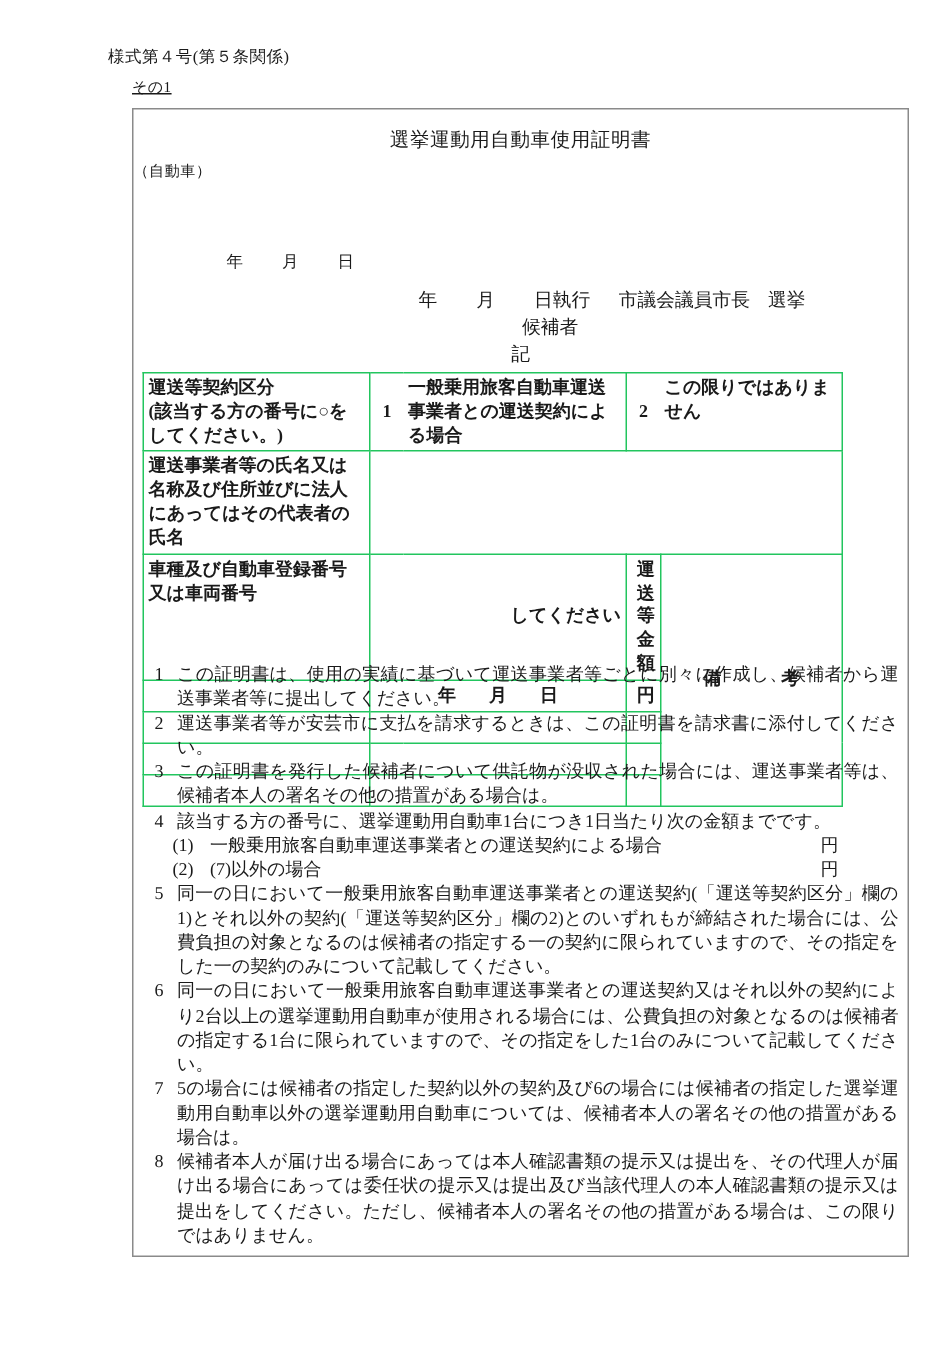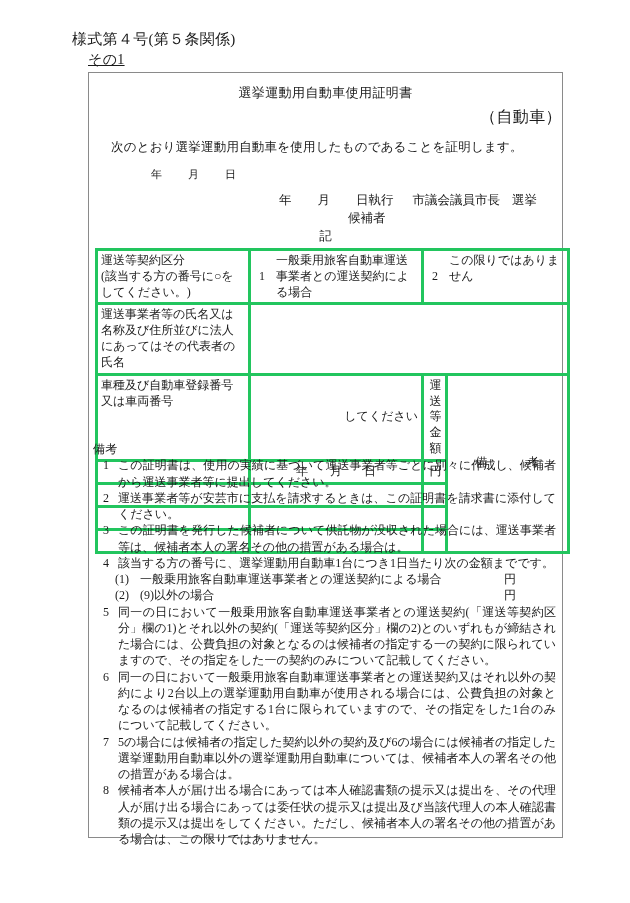--- a/index.html
+++ b/index.html
@@ -18,61 +18,61 @@
   .page {
     position: absolute;
     inset: 0;
   }
 
   
   .form-no {
     position: absolute;
     left: 72px;
     top: 30px;
-    font-size: 15px;
+    font-size: 11px;
     letter-spacing: 0.3px;
     white-space: nowrap;
   }
   .sub-no {
     position: absolute;
     left: 88px;
     top: 51px;
-    font-size: 14px;
+    font-size: 10px;
     letter-spacing: 0.3px;
     white-space: nowrap;
     text-decoration: underline;
   }
 
   
   .frame {
     position: absolute;
     left: 88px;
     top: 72px;
-    width: 475px;
+    width: 518px;
     height: 766px;
     border: 1px solid #8a8a8a;
     box-sizing: border-box;
   }
 
   .doc-title {
     position: absolute;
     left: 0;
     right: 0;
     top: 11px;
     text-align: center;
     font-size: 13px;
     letter-spacing: 0.4px;
   }
   .doc-subtitle {
     position: absolute;
     left: 0;
     right: 0;
     top: 34px;
-    text-align: right;
-    font-size: 16px;
+    text-align: left;
+    font-size: 10px;
     letter-spacing: 0.4px;
   }
   .lead {
     position: absolute;
     left: 22px;
     top: 66px;
     font-size: 12.5px;
     letter-spacing: 0.2px;
     white-space: nowrap;
   }
@@ -130,24 +130,25 @@
   table.main {
     position: absolute;
     left: 6px;
     top: 175px;
     width: 447px;
     border-collapse: collapse;
     table-layout: fixed;
     font-size: 12px;
   }
   table.main td {
-    border: 3px solid #22c55e;
+    border: 1px solid #22c55e;
     padding: 2px 3px;
     vertical-align: top;
     line-height: 1.32;
+    font-weight: bold;
   }
   .lbl-cell { width: 144px; }
   .num-cell {
     width: 16px;
     text-align: center;
     vertical-align: middle !important;
     border-right: 0 !important;
     padding-left: 1px;
     padding-right: 1px;
   }
@@ -227,21 +228,20 @@
 
 <div class="page">
 
   <div class="form-no">様式第４号(第５条関係)</div>
   <div class="sub-no">その1</div>
 
   <div class="frame">
 
     <div class="doc-title">選挙運動用自動車使用証明書</div>
     <div class="doc-subtitle">（自動車）</div>
-    <div class="lead">次のとおり選挙運動用自動車を使用したものであることを証明します。</div>
 
     <div class="date-line-1">
       <span>年</span><span class="sp"></span><span>月</span><span class="sp"></span><span>日</span>
     </div>
 
     <div class="exec-row">
       <span>年</span>
         <span class="sp"></span>
         <span>月</span>
         <span class="sp"></span>
@@ -315,21 +315,20 @@
         </tr>
         <tr class="blank-row">
           <td>&nbsp;</td>
           <td colspan="2">&nbsp;</td>
           <td colspan="1">&nbsp;</td>
         </tr>
       </tbody>
     </table>
 
     <div class="notes">
-      <div class="notes-label">備考</div>
 
       <div class="note">
         <span class="num">1</span>
         <p>この証明書は、使用の実績に基づいて運送事業者等ごとに別々に作成し、候補者から運送事業者等に提出してください。</p>
       </div>
 
       <div class="note">
         <span class="num">2</span>
         <p>運送事業者等が安芸市に支払を請求するときは、この証明書を請求書に添付してください。</p>
       </div>
@@ -343,21 +342,21 @@
         <span class="num">4</span>
         <p>該当する方の番号に、選挙運動用自動車1台につき1日当たり次の金額までです。</p>
       </div>
       <div class="subnote">
         <span class="snum">(1)</span>
         <span class="stext">一般乗用旅客自動車運送事業者との運送契約による場合</span>
         <span class="syen">円</span>
       </div>
       <div class="subnote">
         <span class="snum">(2)</span>
-        <span class="stext">(9)以外の場合</span>
+        <span class="stext">(7)以外の場合</span>
         <span class="syen">円</span>
       </div>
 
       <div class="note">
         <span class="num">5</span>
         <p>同一の日において一般乗用旅客自動車運送事業者との運送契約(「運送等契約区分」欄の1)とそれ以外の契約(「運送等契約区分」欄の2)とのいずれもが締結された場合には、公費負担の対象となるのは候補者の指定する一の契約に限られていますので、その指定をした一の契約のみについて記載してください。</p>
       </div>
 
       <div class="note">
         <span class="num">6</span>

